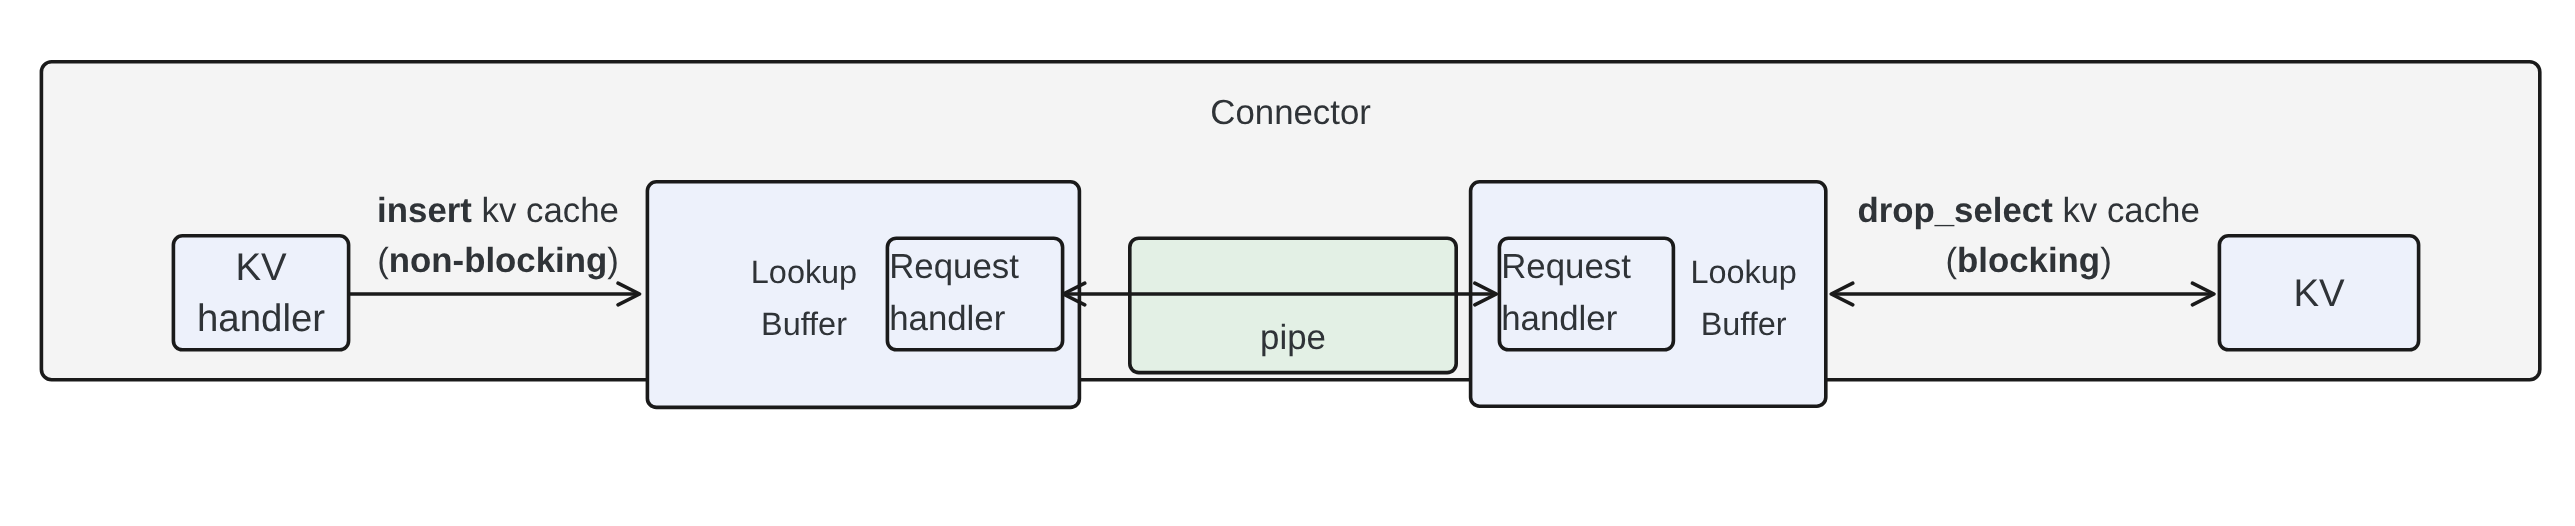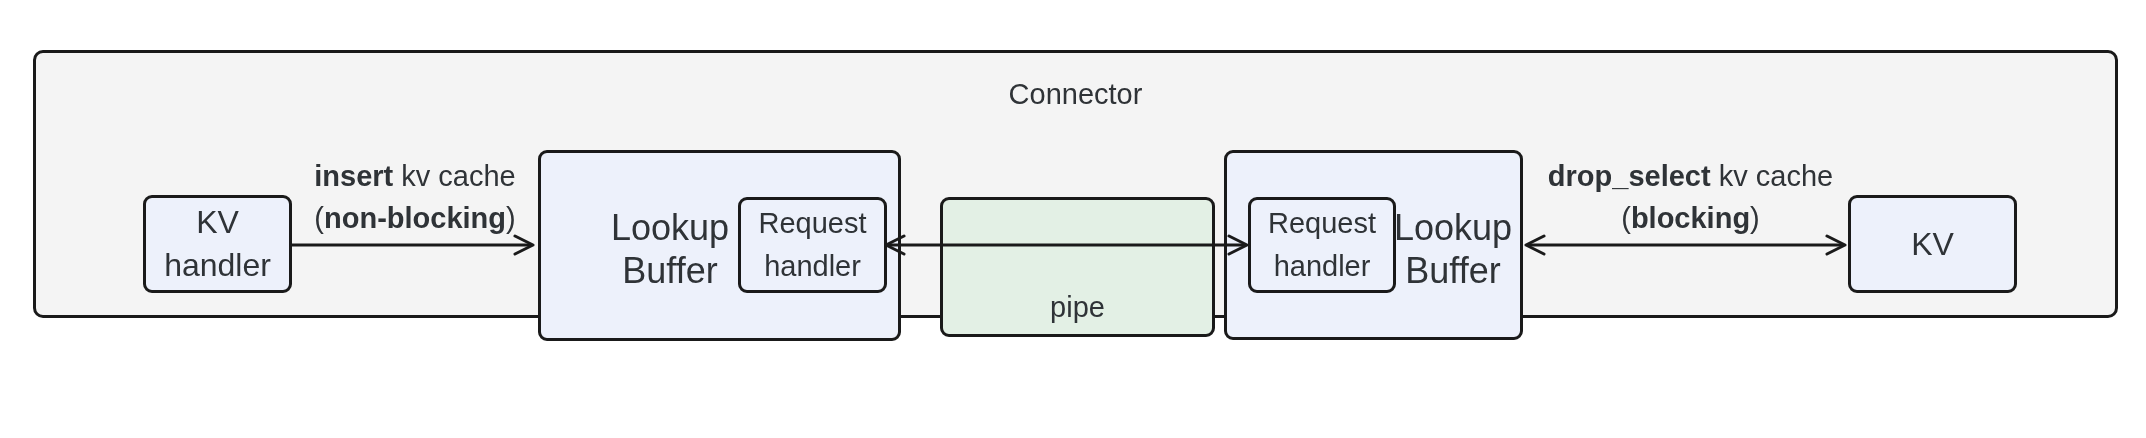--- a/index.html
+++ b/index.html
@@ -64,50 +64,50 @@
     border-radius: 9px;
     z-index: 1;
   }
   .buffer-left  { left: 538px;  top: 150px; width: 363px; height: 191px; }
   .buffer-right { left: 1224px; top: 150px; width: 299px; height: 190px; }
 
   .buffer-label {
     position: absolute;
     width: 160px;
     text-align: center;
-    font-size: 36px;
+    font-size: 27px;
     line-height: 43px;
     top: 53px;
   }
   .buffer-left  .buffer-label { left: 49px; }
   .buffer-right .buffer-label { left: 146px; }
 
   .handler {
     position: absolute;
     box-sizing: border-box;
     background: var(--node-fill, #edf1fb);
     border: 3px solid var(--border, #1a1a1a);
     border-radius: 9px;
     display: flex;
     flex-direction: column;
-    align-items: center;
+    align-items: flex-start;
     justify-content: center;
     font-size: 29px;
     line-height: 43px;
     text-align: center;
   }
   .buffer-left  .handler { left: 197px; top: 44px; width: 149px; height: 96px; }
   .buffer-right .handler { left: 21px;  top: 44px; width: 148px; height: 96px; }
 
   .pipe {
     position: absolute;
     left: 940px;
     top: 197px;
     width: 275px;
-    height: 140px;
+    height: 115px;
     box-sizing: border-box;
     background: var(--pipe-fill, #e3f0e5);
     border: 3px solid var(--border, #1a1a1a);
     border-radius: 9px;
     z-index: 1;
   }
   .pipe-label {
     position: absolute;
     left: 0;
     right: 0;

